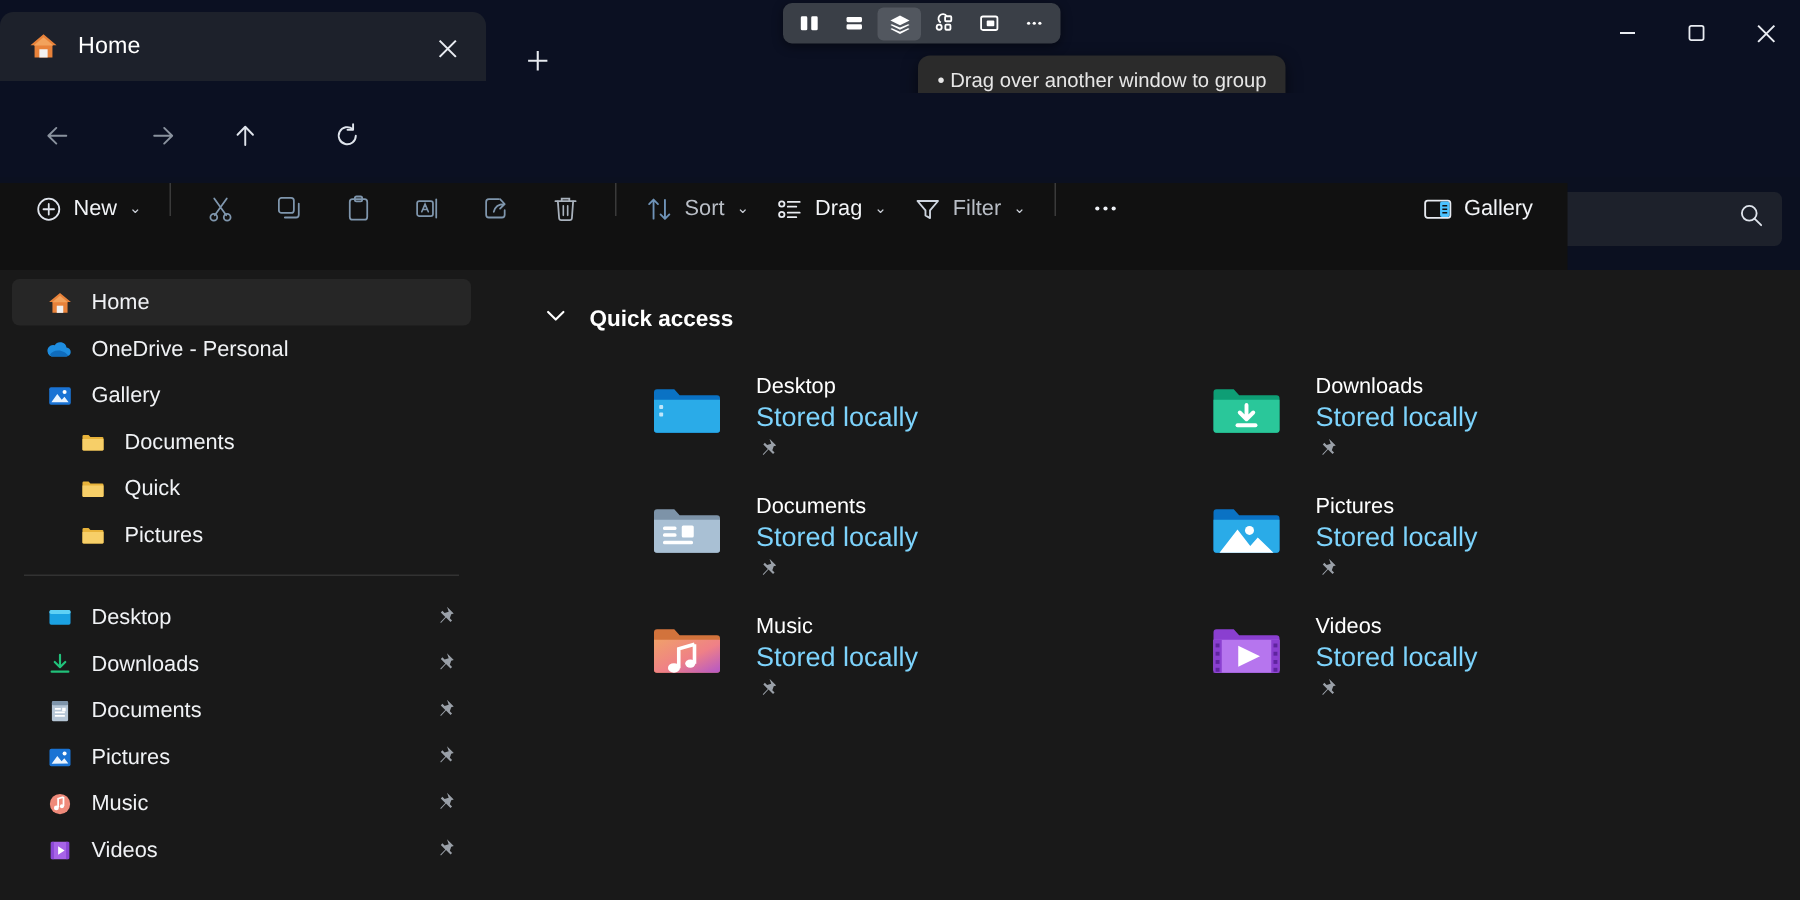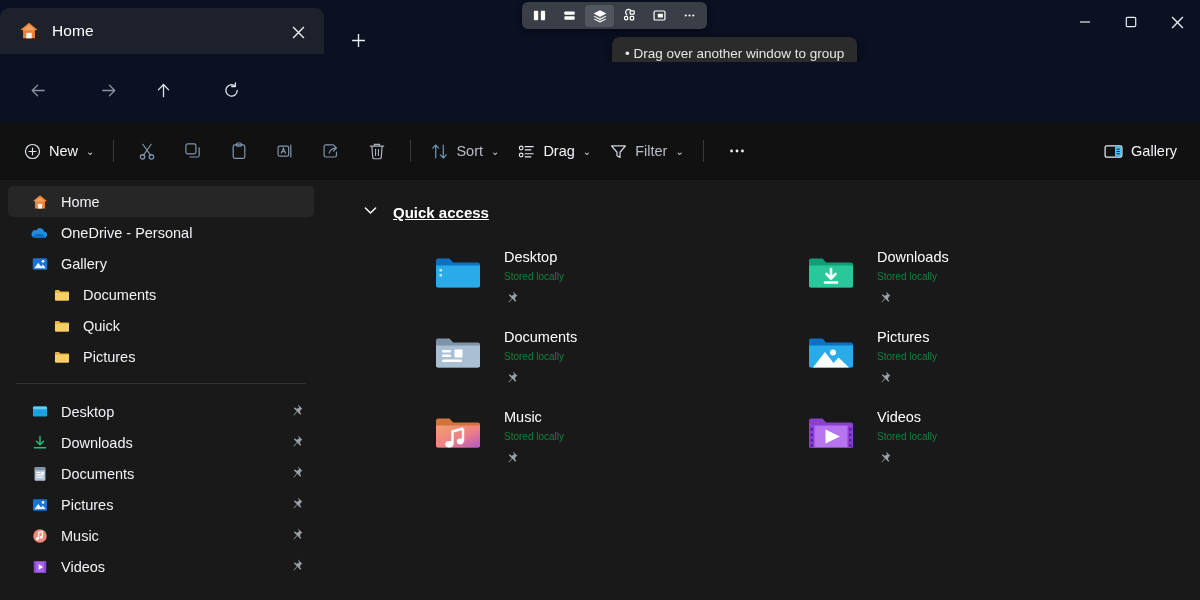--- a/index.html
+++ b/index.html
@@ -83,22 +83,22 @@
   .crumb-sep { color: #cdd3dd; font-size: 12px; padding: 0 4px; font-weight: bold; }
   .searchbox {
     position: absolute; left: 848px; top: 66px; width: 340px; height: 36px;
     background: #1d212b; border-radius: 5px;
     display: flex; align-items: center; padding: 0 12px;
   }
   .search-ph { color: #c2c8d2; font-size: 14.5px; flex: 1; }
 
   
   .cmdbar {
-    position: absolute; left: 0; top: 122px; width: 1200px; height: 58px;
-    background: #111111; display: flex; align-items: center; padding: 0 14px;
+    position: absolute; left: 0; top: 122px; width: 1045px; height: 58px;
+    background: #111111; display: flex; align-items: flex-start; padding: 0 14px;
   }
   .cmd {
     height: 34px; display: flex; align-items: center; gap: 7px;
     padding: 0 9px; border-radius: 5px; color: #f2f4f7; font-size: 14.5px;
   }
   .cmd.dim { color: #b9bec6; }
   .cmd-iconbtn {
     width: 46px; height: 34px; display: flex; align-items: center; justify-content: center;
     border-radius: 5px;
   }
@@ -122,31 +122,31 @@
   .sb-pin { position: absolute; right: 10px; top: 7px; }
   .sb-div { height: 1px; background: #323232; margin: 11px 16px 12px 16px; }
 
   
   .content {
     position: absolute; left: 322px; top: 180px; width: 878px; height: 420px;
     background: #191919;
   }
   .group-head {
     display: flex; align-items: center; gap: 14px;
-    margin: 22px 0 0 40px; color: #ffffff; font-size: 15px; font-weight: bold; text-decoration: underline;
+    margin: 22px 0 0 40px; color: #ffffff; font-size: 15px; font-weight: bold;
   }
   .grid {
     display: grid; grid-template-columns: 373px 373px;
     margin: 16px 0 0 108px;
   }
   .tile { display: flex; gap: 18px; height: 80px; align-items: flex-start; padding-top: 6px; }
   .tile-ico { width: 56px; height: 56px; flex: none; }
   .tile-txt { padding-top: 3px; }
   .tile-name { color: #ffffff; font-size: 14.5px; line-height: 20px; }
-  .tile-sub { color: #15803d; font-size: 10px; line-height: 20px; }
+  .tile-sub { color: #7dd3fc; font-size: 18px; line-height: 20px; }
   .tile-pin { margin-top: 3px; }
 </style>
 </head>
 <body>
 
 <div id="app">
 
   <div class="titlebar">
 
     <div class="tabstrip">

